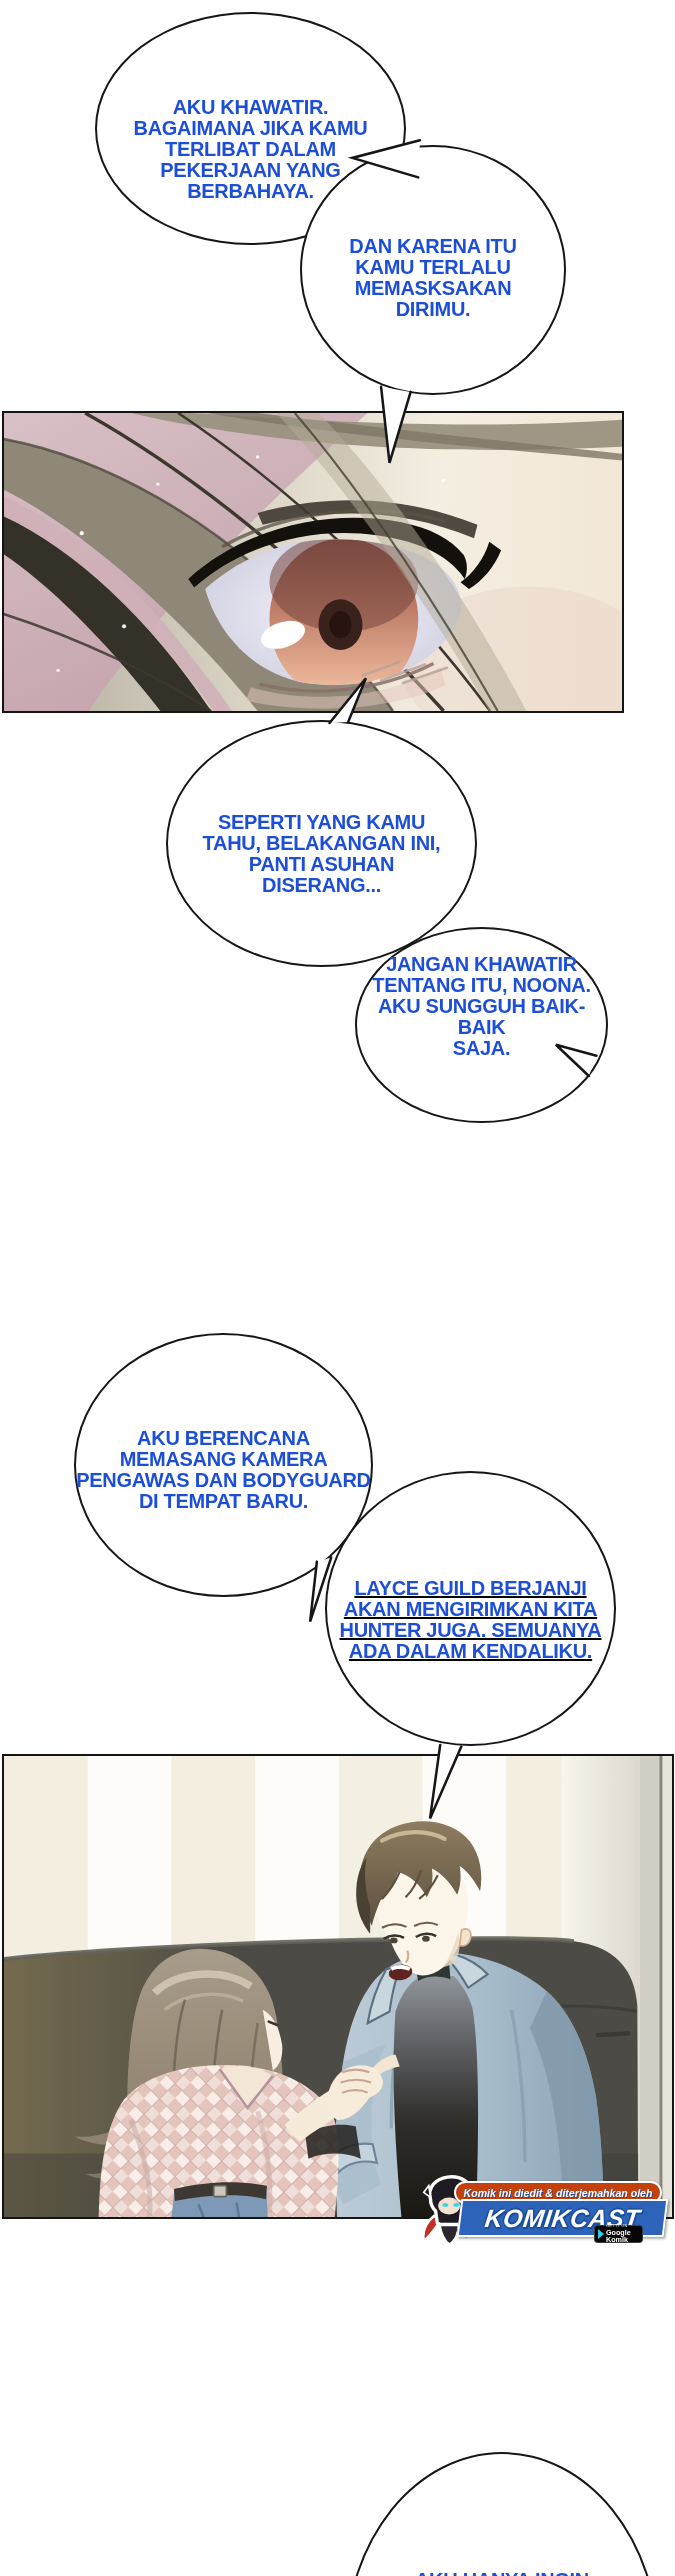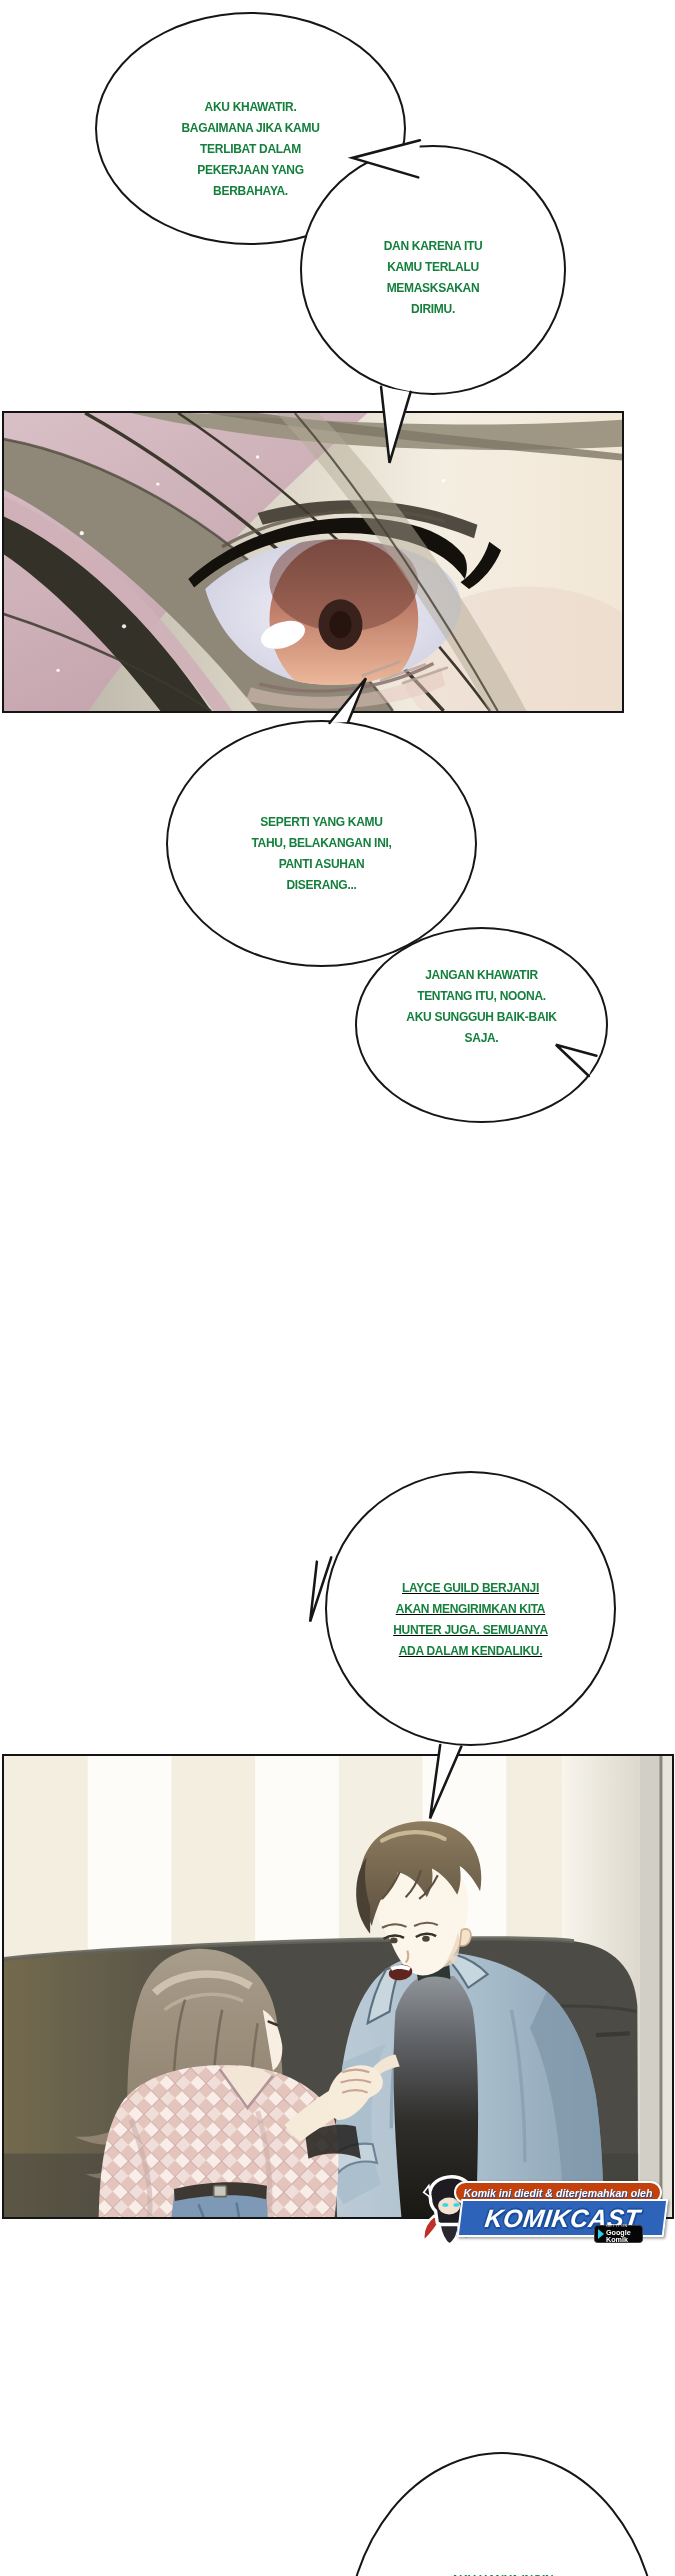--- a/index.html
+++ b/index.html
@@ -1,20 +1,20 @@
 <!DOCTYPE html>
 <html style="font-size:13.5px"><head>
 <meta charset="utf-8">
 <style>
   html,body{margin:0;padding:0;background:#ffffff;}
   #page{position:relative;width:676px;height:2576px;background:#ffffff;overflow:hidden;
         font-family:"Liberation Sans",sans-serif;}
   .bubble{position:absolute;background:#ffffff;border:2.5px solid #161616;border-radius:50%;
           display:flex;align-items:center;justify-content:center;text-align:center;box-sizing:border-box;}
-  .bubble .txt{font-weight:bold;font-size:12px;line-height:21px;letter-spacing:-0.3px;color:#15803d;
+  .bubble .txt{font-weight:bold;font-size:20px;line-height:21px;letter-spacing:-0.3px;color:#1d4ed8;
                text-transform:uppercase;}
   .b1{left:95px;top:12px;width:311px;height:233px;z-index:2;}
   .b1 .txt{margin-top:42px;}
   .b2{left:300px;top:145px;width:266px;height:250px;z-index:3;}
   .b2 .txt{margin-top:16px;}
   .b3{left:166px;top:720px;width:311px;height:247px;z-index:2;}
   .b3 .txt{margin-top:20px;}
   .b4{left:355px;top:927px;width:253px;height:196px;z-index:3;}
   .b4 .txt{margin-bottom:37px;}
   .b5{left:74px;top:1333px;width:299px;height:264px;z-index:2;}
@@ -157,20 +157,28 @@
 
   <div class="bubble b3">
     <div class="txt">
       <div>SEPERTI YANG KAMU</div>
       <div>TAHU, BELAKANGAN INI,</div>
       <div>PANTI ASUHAN</div>
       <div>DISERANG...</div>
     </div>
   </div>
 
+  <div class="bubble b5">
+    <div class="txt">
+      <div>AKU BERENCANA</div>
+      <div>MEMASANG KAMERA</div>
+      <div>PENGAWAS DAN BODYGUARD</div>
+      <div>DI TEMPAT BARU.</div>
+    </div>
+  </div>
 
   <div class="bubble b6">
     <div class="txt">
       <div>LAYCE GUILD BERJANJI</div>
       <div>AKAN MENGIRIMKAN KITA</div>
       <div>HUNTER JUGA. SEMUANYA</div>
       <div>ADA DALAM KENDALIKU.</div>
     </div>
   </div>
 

